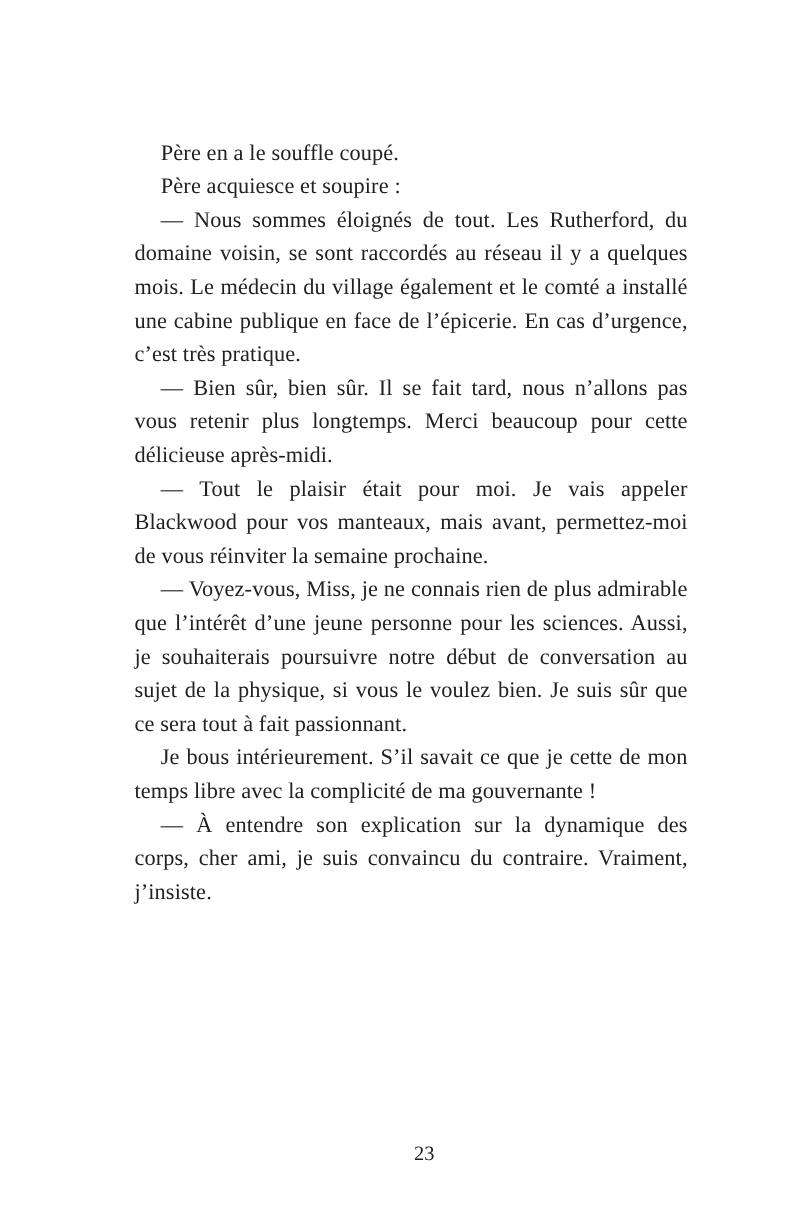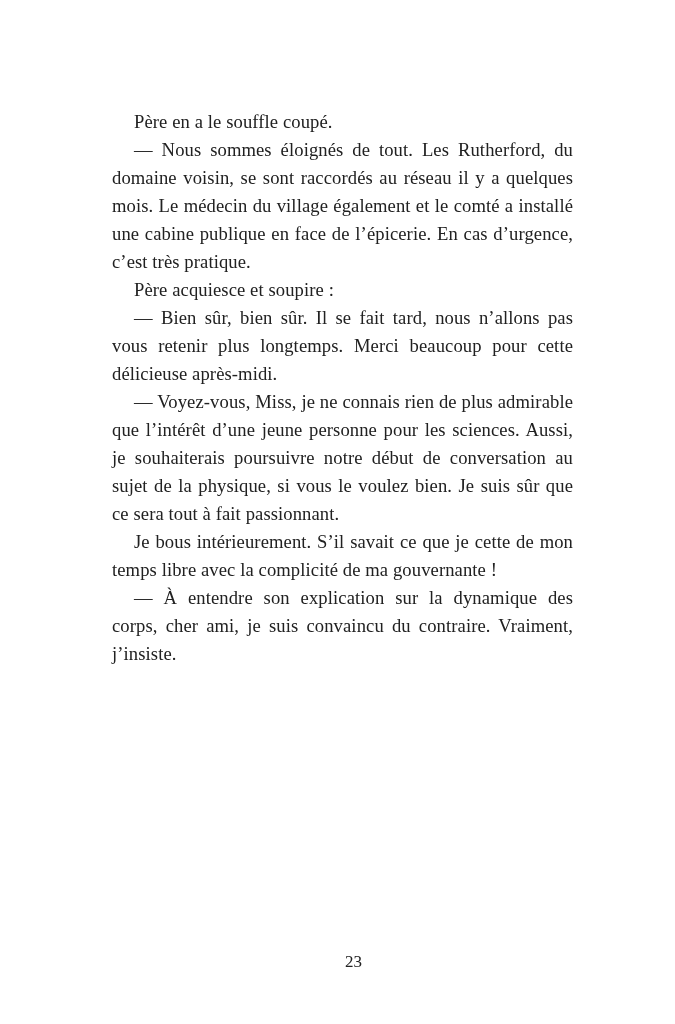--- a/index.html
+++ b/index.html
@@ -12,21 +12,21 @@
     width: 675px;
     height: 1024px;
     background: #ffffff;
     overflow: hidden;
     font-family: "Liberation Serif", "DejaVu Serif", serif;
     color: #212121;
   }
   .text-block {
     position: absolute;
     left: 112px;
-    top: 108px;
+    top: 114px;
     width: 461px;
     font-size: 18.6px;
     line-height: 28px;
     text-align: justify;
     letter-spacing: 0.1px;
   }
   .para {
     margin: 0;
     text-indent: 22px;
     hyphens: manual;
@@ -41,21 +41,22 @@
     line-height: 22px;
     color: #212121;
   }
 </style>
 </head>
 <body>
 
 <div class="page">
   <div class="text-block">
       <p class="para">Père en a le souffle coupé.</p>
+      <p class="para">Père acquiesce et soupire :</p>
       <p class="para">— Nous sommes éloignés de tout. Les Rutherford, du domaine voisin, se sont raccordés au réseau il y a quelques mois. Le médecin du village également et le comté a installé une cabine publique en face de l’épicerie. En cas d’urgence, c’est très pratique.</p>
-      <p class="para">Père acquiesce et soupire :</p>
       <p class="para">— Bien sûr, bien sûr. Il se fait tard, nous n’allons pas vous retenir plus longtemps. Merci beaucoup pour cette délicieuse après-midi.</p>
+      <p class="para">— Tout le plaisir était pour moi. Je vais appeler Blackwood pour vos manteaux, mais avant, permettez-moi de vous réinviter la semaine prochaine.</p>
       <p class="para">— Voyez-vous, Miss, je ne connais rien de plus admirable que l’intérêt d’une jeune personne pour les sciences. Aussi, je souhaiterais poursuivre notre début de conversation au sujet de la physique, si vous le voulez bien. Je suis sûr que ce sera tout à fait passionnant.</p>
       <p class="para">Je bous intérieurement. S’il savait ce que je cette de mon temps libre avec la complicité de ma gouvernante !</p>
       <p class="para">— À entendre son explication sur la dynamique des corps, cher ami, je suis convaincu du contraire. Vraiment, j’insiste.</p>
     </div>
   <div class="page-number">23</div>
 </div>
 
 </body></html>

